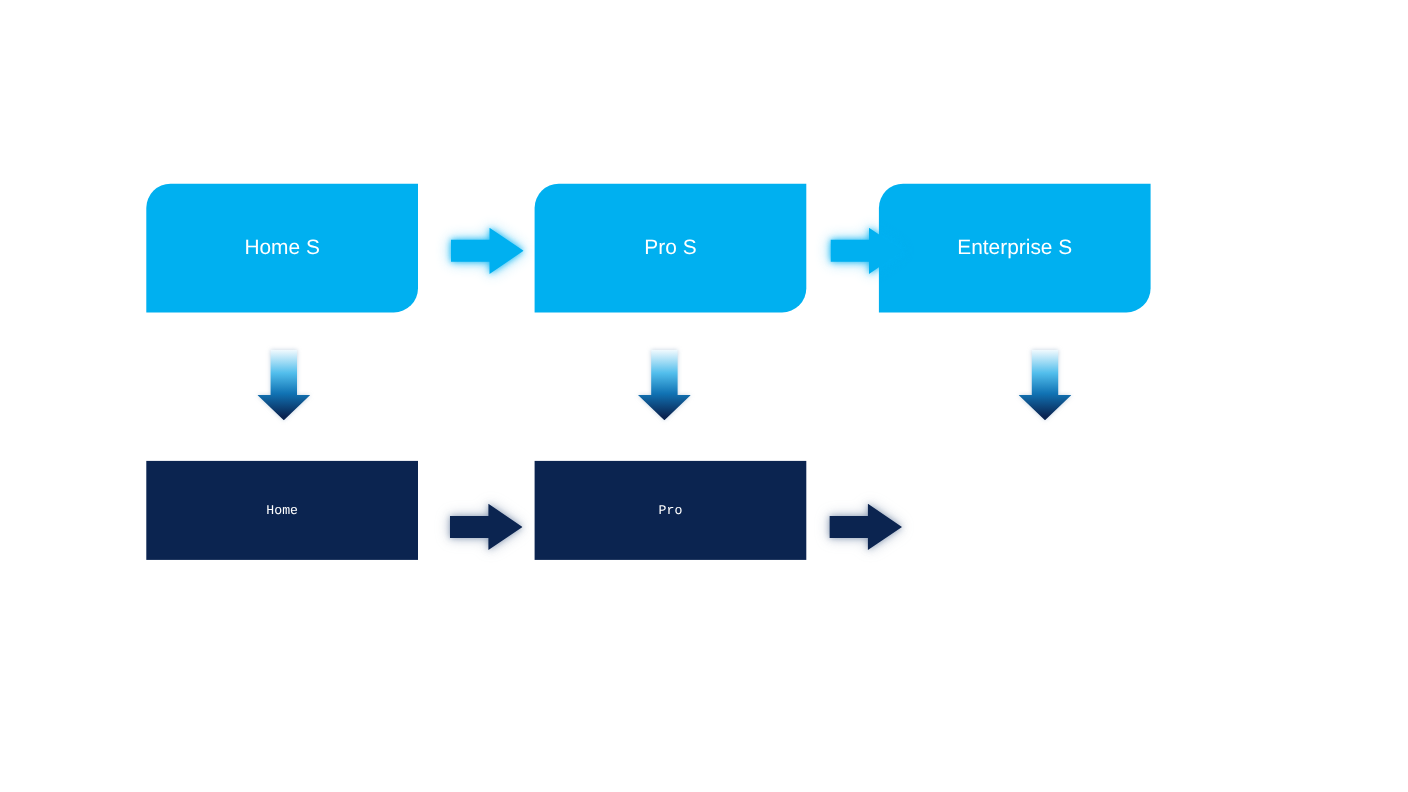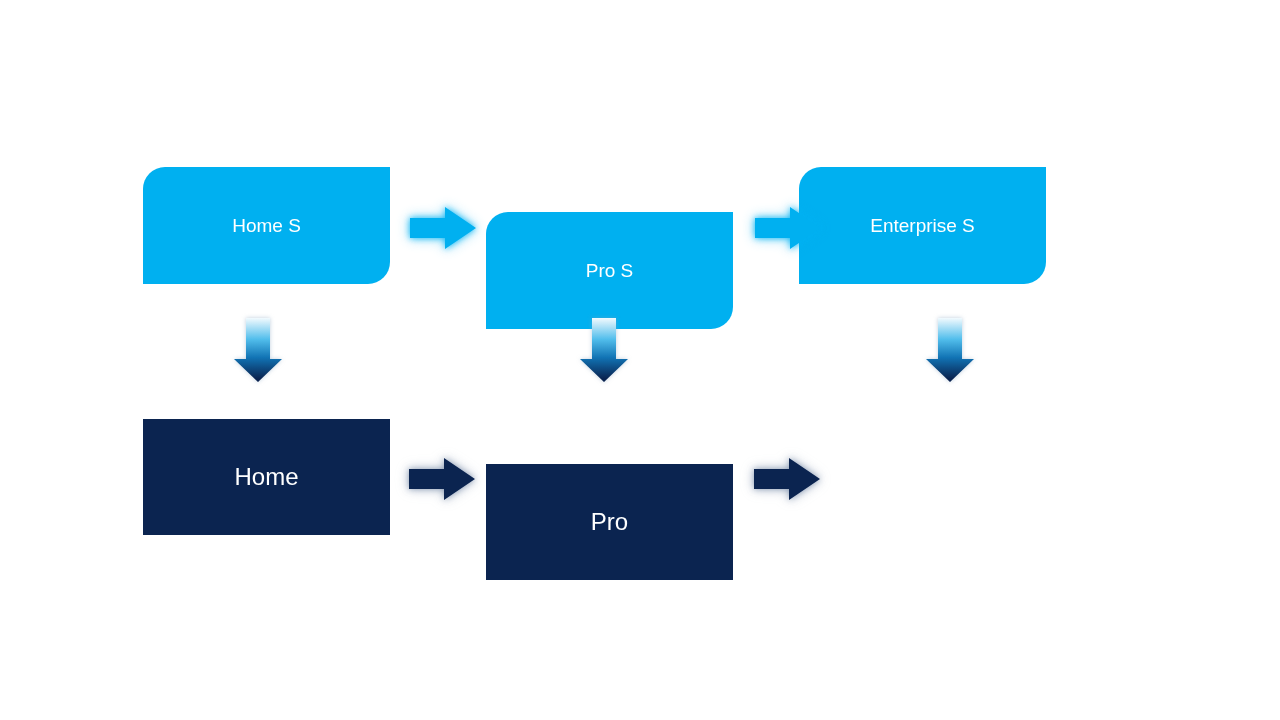--- a/index.html
+++ b/index.html
@@ -26,27 +26,28 @@
   }
   .node-top {
     top: 167px;
     height: 117px;
     background: var(--light-blue, #00B0F0);
     border-radius: 22px 0 22px 0;
     font-size: 19px;
   }
   .node-bottom {
     top: 419px;
-    height: 116px;
+    height: 90px;
     background: var(--dark-navy, #0B2450);
     border-radius: 0;
-    font-size: 24px;
+    font-size: 12px;
+    font-family: Liberation Mono, monospace;
   }
-  .col-1 { left: 143px; text-align: center; }
-  .col-2 { left: 486px; margin-top: 45px; }
+  .col-1 { left: 133px; text-align: center; }
+  .col-2 { left: 486px; }
   .col-3 { left: 799px; }
 
   .arrow-right {
     position: absolute;
     width: 66px;
     height: 42px;
   }
   .arrow-right-top {
     top: 207px;
     filter: drop-shadow(0 0 3px rgba(0, 177, 242, 0.85)) drop-shadow(0 0 6px rgba(0, 177, 242, 0.45));

